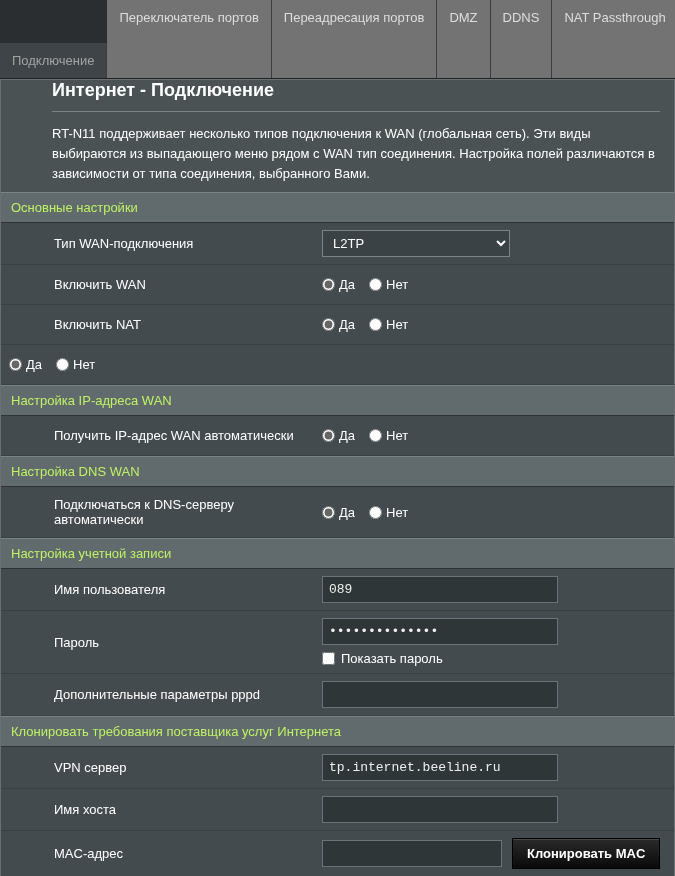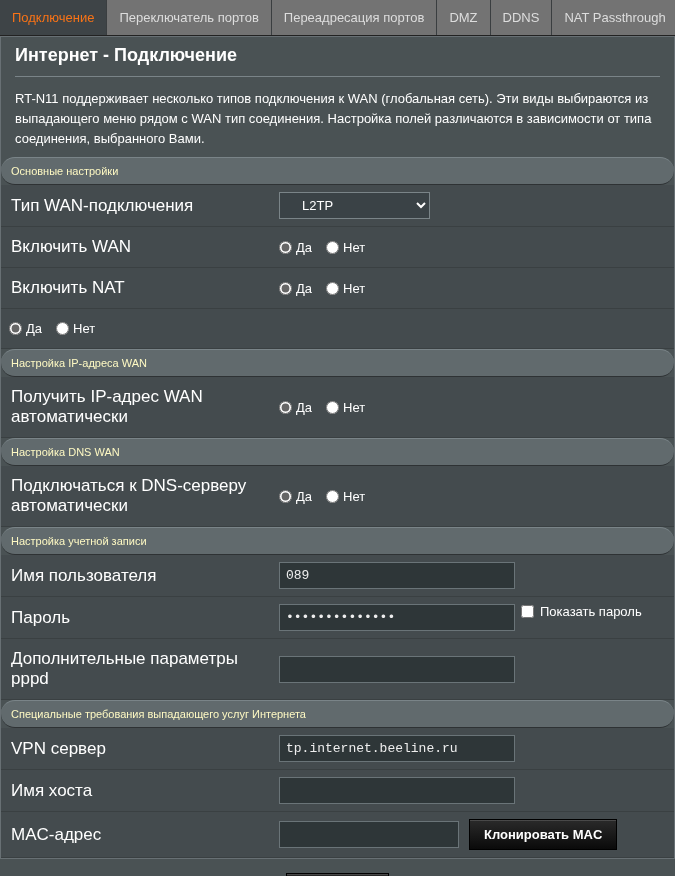--- a/index.html
+++ b/index.html
@@ -19,92 +19,94 @@
     padding: 10px 12px;
     background: #737373;
     color: #ddd;
     border-right: 1px solid #3a3e40;
     cursor: pointer;
     font-size: 13px;
     white-space: nowrap;
   }
   .tab.active {
     background: #3e4447;
-    color: #f97316;
+    color: #a3a3a3;
+    margin-top: 43px;
   }
   .page {
     background: #4a5254;
     padding: 0;
   }
   .page-inner {
     border: 1px solid #687074;
     margin: 0;
   }
   .title-block {
-    padding: 8px 14px 8px 14px;
+    padding: 0 14px 8px 14px;
+    margin-left: 37px;
   }
   .title {
     font-size: 18px;
     font-weight: bold;
     color: #fff;
   }
   .hr {
     height: 1px;
     background: #7a8488;
     margin: 10px 0 12px 0;
   }
   .desc {
     color: #fff;
     line-height: 1.55;
     font-size: 13px;
   }
   .section-header {
     background: #616a6d;
-    color: #fef9c3;
+    color: #bef264;
     padding: 7px 10px;
-    font-size: 11px;
+    font-size: 13px;
     border-top: 1px solid #7a8488;
     border-bottom: 1px solid #2e3234;
-    border-radius: 14px;
   }
   .row {
     display: flex;
     align-items: center;
     border-bottom: 1px solid #3a4042;
     background: #444b4e;
     min-height: 40px;
   }
   .row:nth-child(even) {  }
   .row .label {
     width: 270px;
     padding: 10px 10px;
     color: #fff;
-    font-size: 17px;
+    font-size: 13px;
+    margin-left: 43px;
   }
   .row .control {
     flex: 1;
     padding: 7px 8px;
     display: flex;
     align-items: center;
     gap: 6px;
   }
   .control .radio-group {
     display: flex;
     align-items: center;
     gap: 4px;
   }
   .control label.rlab { color: #fff; margin-right: 10px; font-size: 13px; }
   input[type="radio"] { accent-color: #666; }
   input[type="checkbox"] { accent-color: #666; }
   select {
     background: #3a4246;
     color: #fff;
     border: 1px solid #7a8488;
-    padding: 4px 18px;
-    width: 151px;
+    padding: 4px 6px;
+    width: 188px;
     font-size: 13px;
   }
   input[type="text"], input[type="password"] {
     background: #2e3638;
     color: #eee;
     border: 1px solid #6a7478;
     padding: 5px 6px;
     width: 236px;
     font-family: "Courier New", monospace;
     font-size: 13px;
@@ -124,21 +126,21 @@
     font-weight: bold;
     font-size: 13px;
     cursor: pointer;
     box-shadow: inset 0 1px 0 rgba(255,255,255,0.15);
   }
   .btn-row {
     text-align: center;
     padding: 14px 0 18px;
     background: #4a5254;
   }
-  .control-stack { display:flex; flex-direction: row; gap:6px; align-items:flex-start;}
+  .control-stack { display:flex; flex-direction: column; gap:6px; align-items:flex-start;}
   .show-pass { display:flex; align-items:center; gap:6px; color:#fff; font-size:13px; }
   .mac-row .control { gap: 10px; }
 </style>
 </head>
 <body>
 
 <div class="tabs">
   <div class="tab active">Подключение</div>
   <div class="tab">Переключатель портов</div>
   <div class="tab">Переадресация портов</div>
@@ -246,21 +248,21 @@
         </div>
       </div>
     </div>
     <div class="row">
       <div class="label">Дополнительные параметры pppd</div>
       <div class="control">
         <input type="text" value="" style="">
       </div>
     </div>
 
-    <div class="section-header">Специальные требования выпадающего услуг Интернета</div>
+    <div class="section-header">Клонировать требования поставщика услуг Интернета</div>
     <div class="row">
       <div class="label">VPN сервер</div>
       <div class="control">
         <input type="text" value="tp.internet.beeline.ru" style="">
       </div>
     </div>
     <div class="row">
       <div class="label">Имя хоста</div>
       <div class="control">
         <input type="text" value="" style="">

